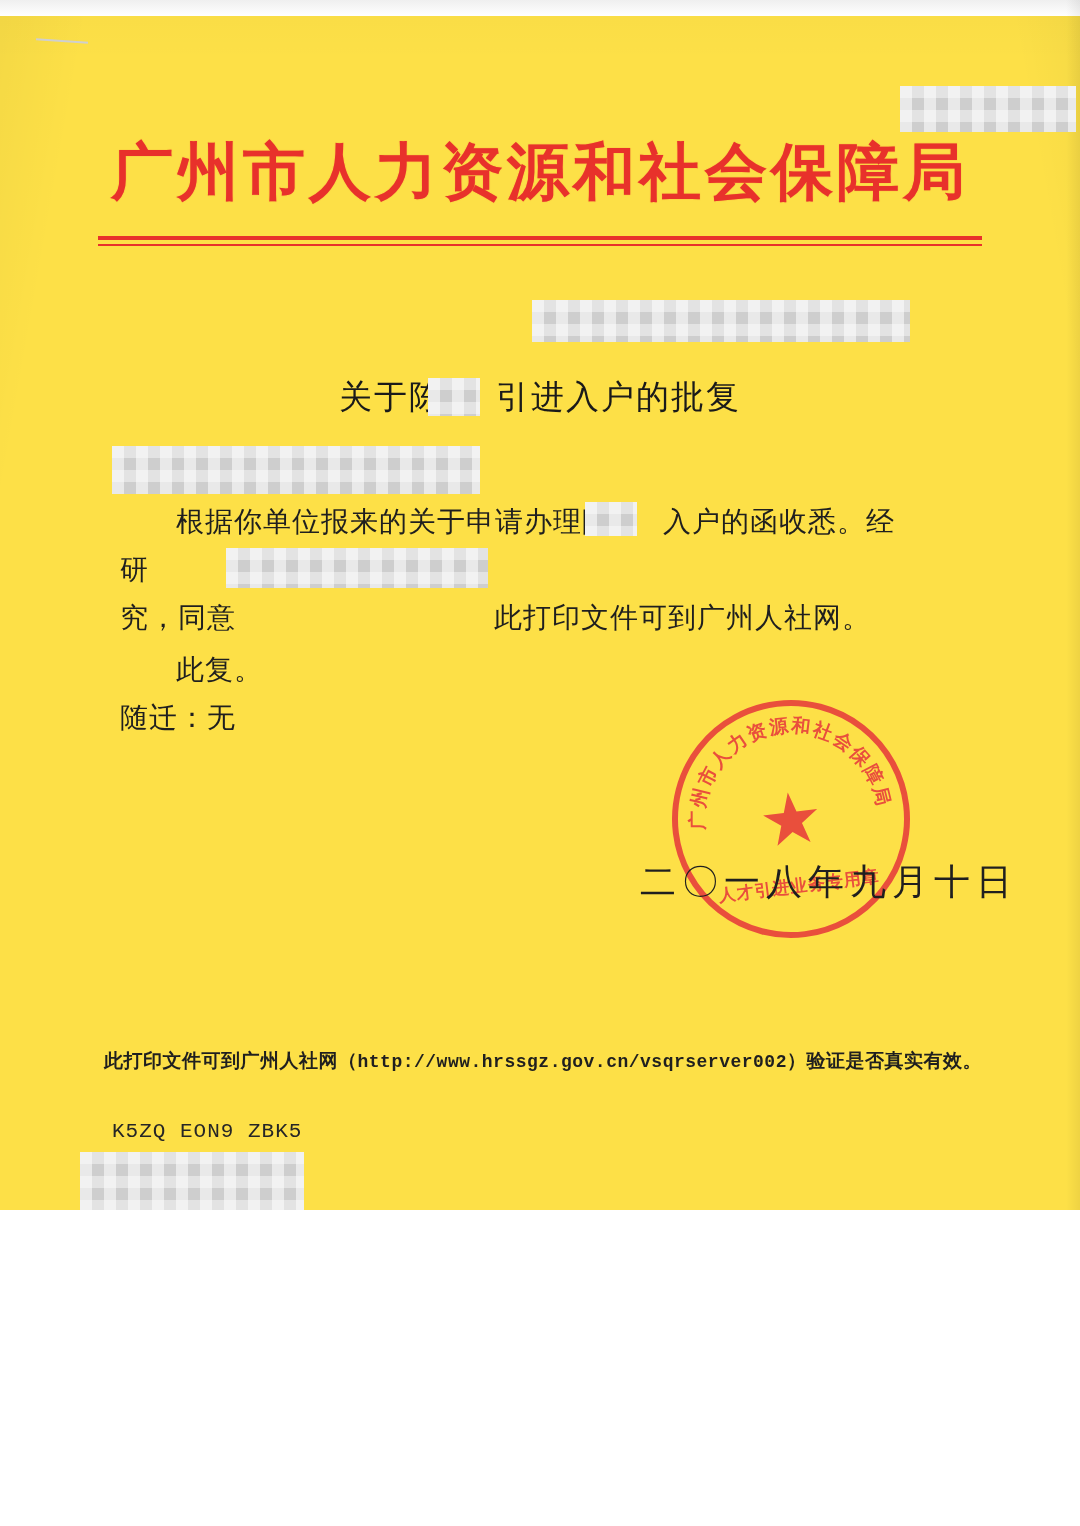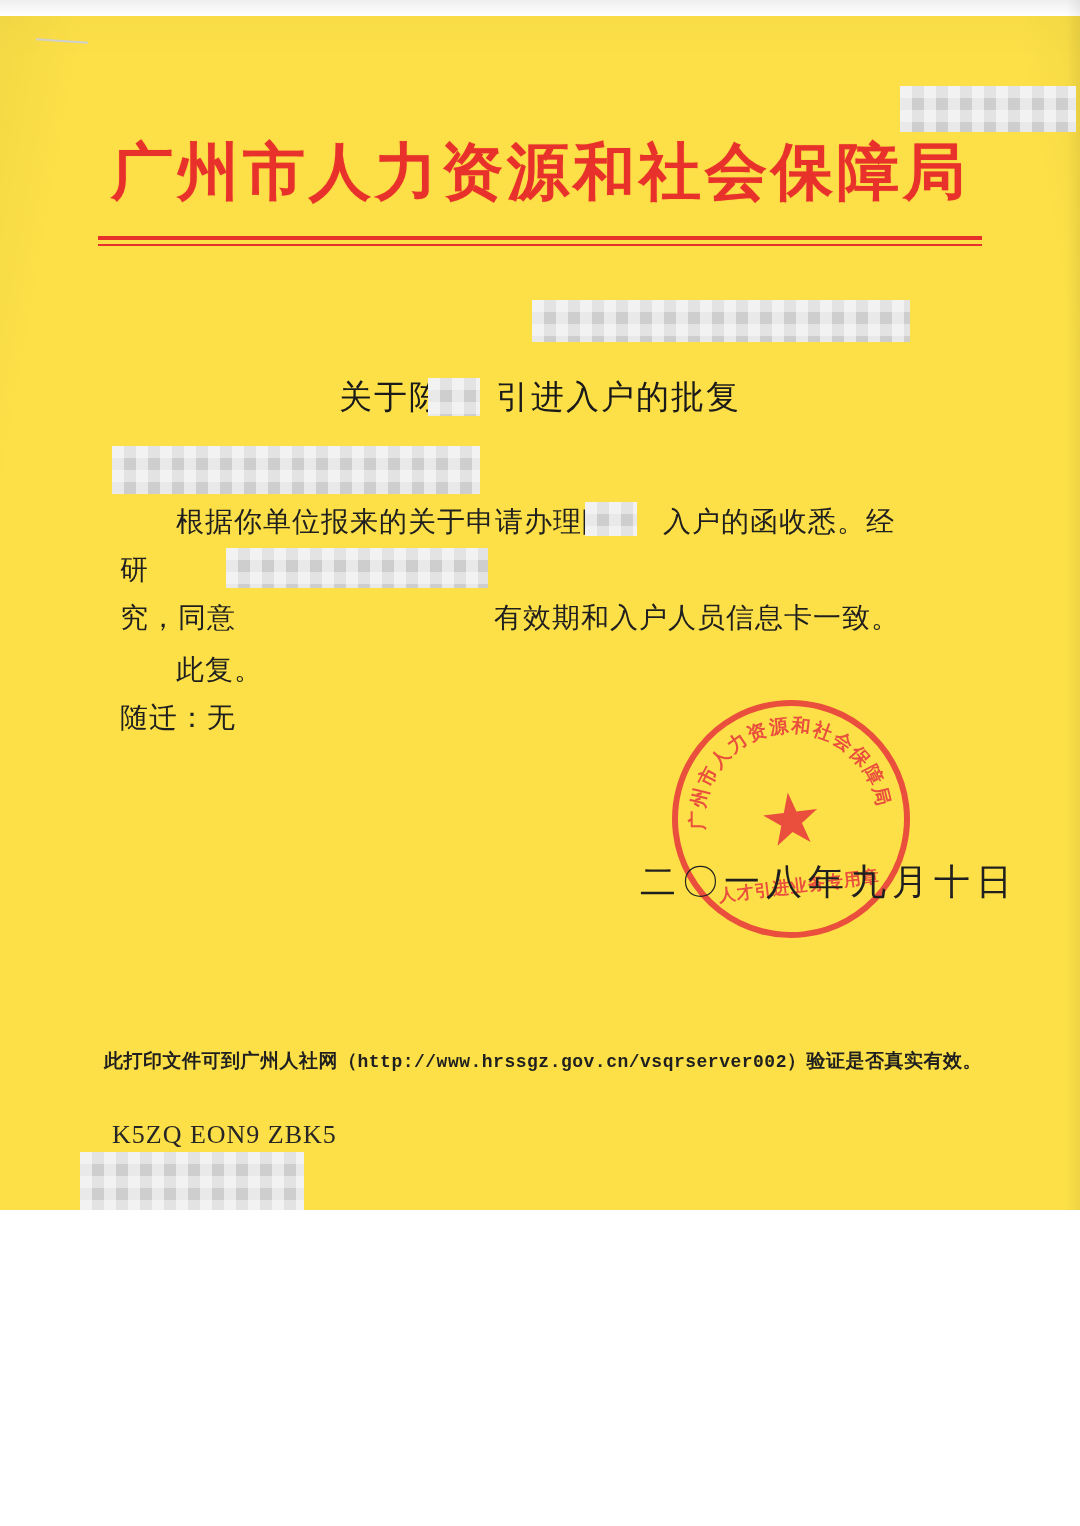--- a/index.html
+++ b/index.html
@@ -189,24 +189,24 @@
     color: #1f1f1f;
     font-weight: bold;
   }
   .verify .url {
     font-family: "Liberation Mono", "DejaVu Sans Mono", monospace;
     font-size: 18px;
   }
   .code {
     position: absolute;
     left: 112px; top: 1120px;
-    font-size: 26px;
+    font-size: 21px;
     letter-spacing: 1px;
     color: #262626;
-    font-family: Liberation Serif, serif;
+    font-family: Liberation Mono, monospace;
   }
 
   .rule-bottom { top: 1396px; }
   .rule-bottom .thin2 { height: 2px; background: #e8312b; }
 
   .edge-fold {
     position: absolute;
     right: 0; top: 0;
     width: 14px; height: 1526px;
     background: linear-gradient(90deg, rgba(0,0,0,0.0), rgba(0,0,0,0.06));
@@ -241,21 +241,21 @@
   <div class="redact mosaic" style="left:428px; top:378px; width:52px; height:38px;"></div>
 
   <div class="redact mosaic" style="left:112px; top:446px; width:368px; height:48px;"></div>
 
   <div class="body-text para-1">
     <span class="indent"></span><span>根据你单位报来的关于申请办理陈</span><span class="inline-gap"></span><span>入户的函收悉。经研</span>
   </div>
   <div class="redact mosaic" style="left:585px; top:502px; width:52px; height:34px;"></div>
 
   <div class="body-text para-2">
-    <span>究，同意</span><span class="inline-gap-wide"></span><span>有效期和入户人员信息卡一致。</span>
+    <span>究，同意</span><span class="inline-gap-wide"></span><span>此打印文件可到广州人社网。</span>
   </div>
   <div class="redact mosaic" style="left:226px; top:548px; width:262px; height:40px;"></div>
 
   <div class="body-text para-3">
     <span class="indent"></span><span>此复。</span>
   </div>
   <div class="body-text" style="top:694px;">
     <span class="indent"></span><span>随迁：无</span>
   </div>
 

